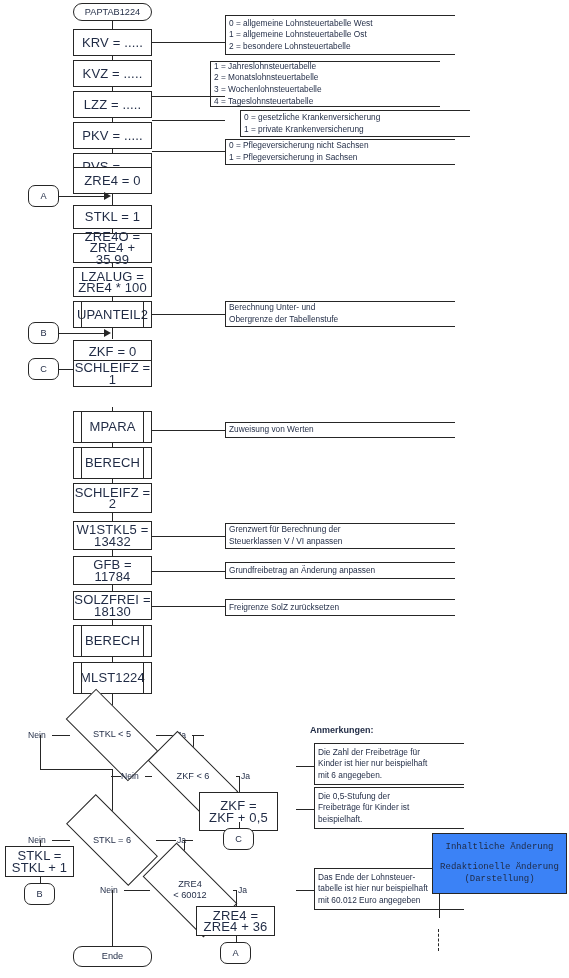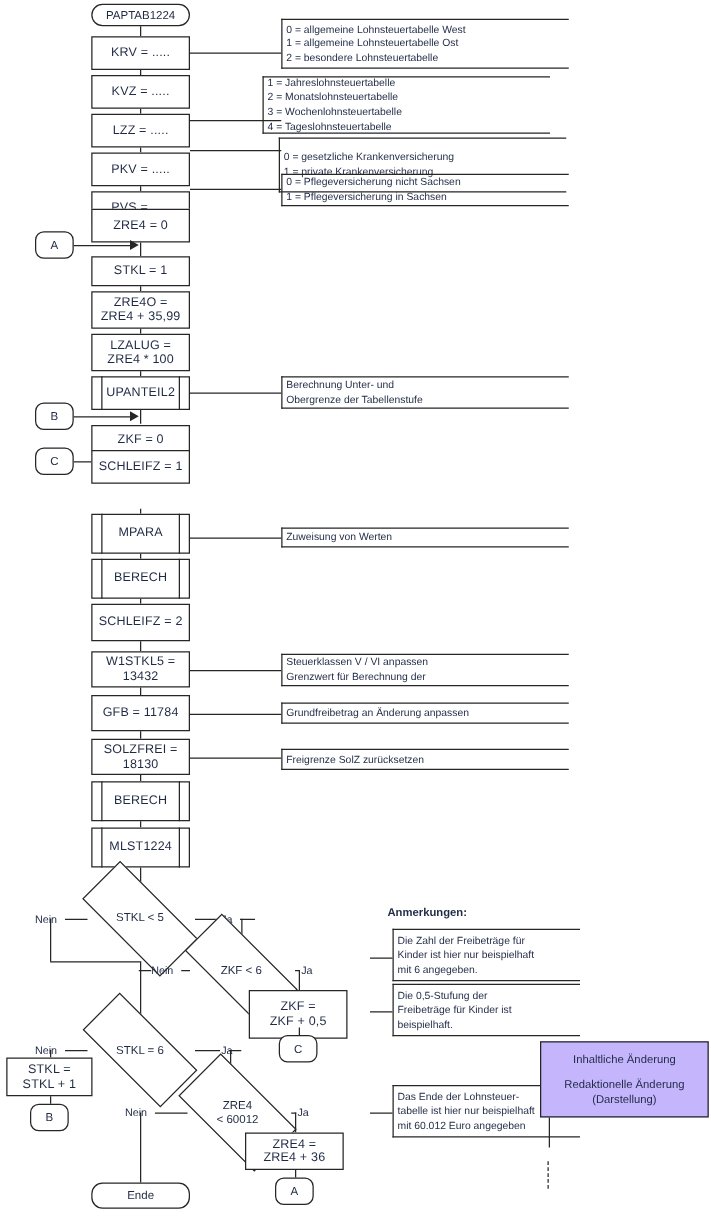--- a/index.html
+++ b/index.html
@@ -21,21 +21,21 @@
   .abs { position: absolute; box-sizing: border-box; }
 
   
   .node-box {
     border: 1.3px solid #262626;
     background: #ffffff;
     display: flex;
     align-items: center;
     justify-content: center;
     text-align: center;
-    font-size: 10px;
+    font-size: 13px;
     line-height: 11.5px;
     letter-spacing: .15px;
     color: #1f2a44;
     white-space: pre-line;
   }
 
   
   .node-sub::before,
   .node-sub::after {
     content: "";
@@ -135,30 +135,31 @@
 
   .note-title {
     font-size: 9px;
     font-weight: bold;
     color: #1f2a44;
     white-space: nowrap;
   }
 
   .legend-box {
     border: 1.3px solid #262626;
-    background: #c4b5fd;
+    background: #3b82f6;
     display: flex;
     flex-direction: column;
     align-items: center;
     justify-content: center;
     gap: 9px;
     font-size: 9px;
     line-height: 11.5px;
     text-align: center;
     color: #1f2a44;
+    font-family: Liberation Mono, monospace;
   }
   .legend-box span { display:block; white-space: pre-line; }
 
   .dash-v {
     border-left: 1.4px dashed #262626;
     width: 0;
   }
 </style>
 </head>
 <body>
@@ -393,21 +394,21 @@
 
   <div class="abs ln-h" style="left:152px; top:95.5px; width:73px;"></div>
   <div class="abs anno" style="left:210px; top:61px; width:230px; height:46px;">
     <span>1 = Jahreslohnsteuertabelle</span>
     <span>2 = Monatslohnsteuertabelle</span>
     <span>3 = Wochenlohnsteuertabelle</span>
     <span>4 = Tageslohnsteuertabelle</span>
   </div>
 
   <div class="abs ln-h" style="left:152px; top:119.5px; width:73px;"></div>
-  <div class="abs anno" style="left:223px; top:110px; width:230px; height:44px;">
+  <div class="abs anno" style="left:240px; top:110px; width:230px; height:27px;">
     <span>0 = gesetzliche Krankenversicherung</span>
     <span>1 = private Krankenversicherung</span>
   </div>
 
   <div class="abs ln-h" style="left:152px; top:150.5px; width:73px;"></div>
   <div class="abs anno" style="left:225px; top:139px; width:230px; height:26px;">
     <span>0 = Pflegeversicherung nicht Sachsen</span>
     <span>1 = Pflegeversicherung in Sachsen</span>
   </div>
 
@@ -417,22 +418,22 @@
     <span>Obergrenze der Tabellenstufe</span>
   </div>
 
   <div class="abs ln-h" style="left:152px; top:429.5px; width:73px;"></div>
   <div class="abs anno" style="left:225px; top:422px; width:230px; height:16px;">
     <span>Zuweisung von Werten</span>
   </div>
 
   <div class="abs ln-h" style="left:152px; top:535.5px; width:73px;"></div>
   <div class="abs anno" style="left:225px; top:523px; width:230px; height:26px;">
+    <span>Grenzwert für Berechnung der</span>
     <span>Steuerklassen V / VI anpassen</span>
-    <span>Grenzwert für Berechnung der</span>
   </div>
 
   <div class="abs ln-h" style="left:152px; top:570.5px; width:73px;"></div>
   <div class="abs anno" style="left:225px; top:562px; width:230px; height:17px;">
     <span>Grundfreibetrag an Änderung anpassen</span>
   </div>
 
   <div class="abs ln-h" style="left:152px; top:605.5px; width:73px;"></div>
   <div class="abs anno" style="left:225px; top:599px; width:230px; height:17px;">
     <span>Freigrenze SolZ zurücksetzen</span>

